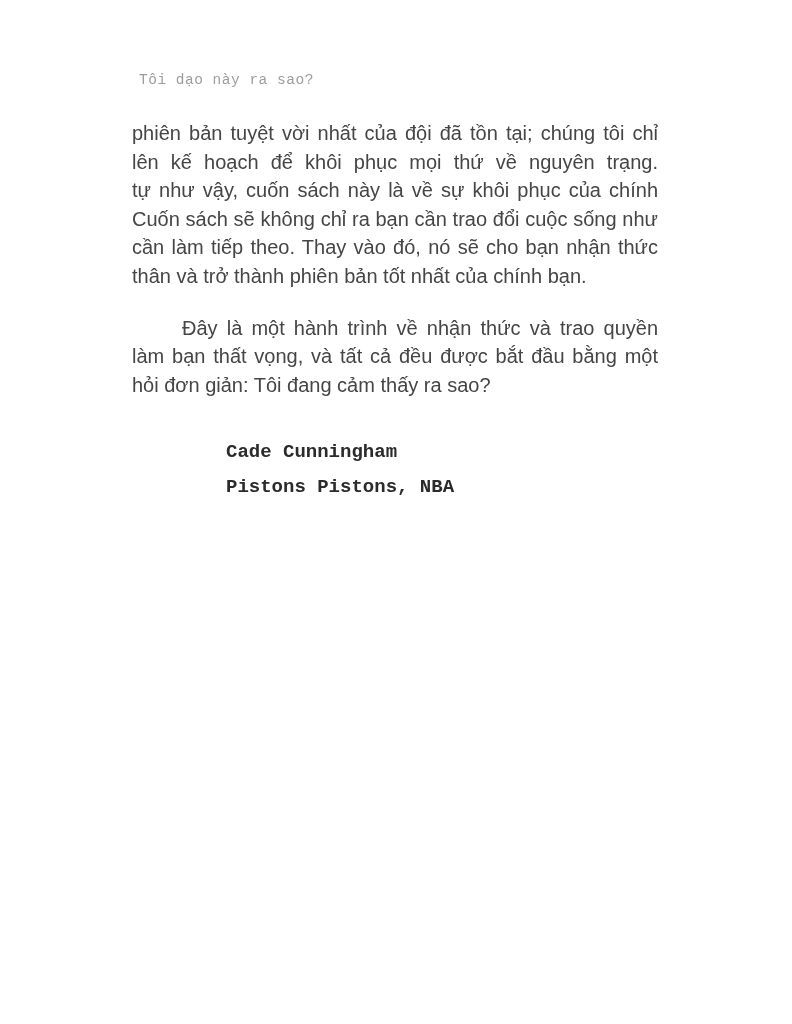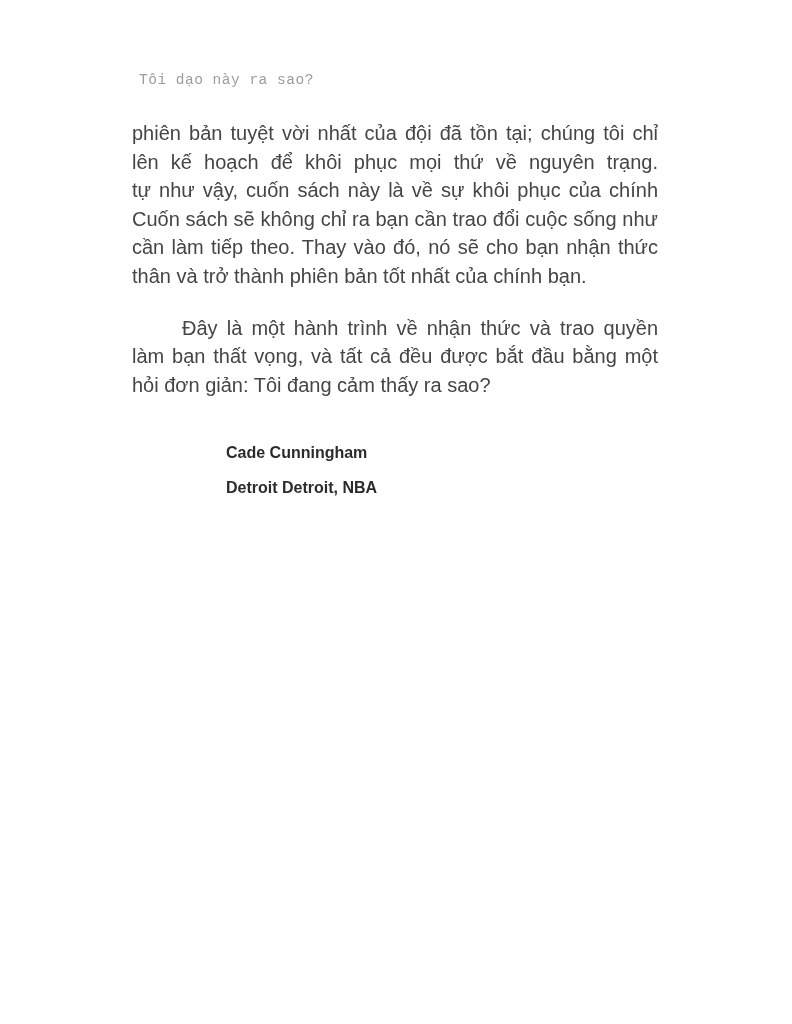--- a/index.html
+++ b/index.html
@@ -50,23 +50,24 @@
   .indent {
     text-indent: 50px;
   }
   .para2-start {
     margin-top: 23px;
   }
   .signature {
     position: absolute;
     left: 226px;
     top: 443px;
-    font-size: 16px;
+    font-size: 19px;
     font-weight: bold;
     color: var(--signature-color, #2b2b2b);
+    font-family: Liberation Mono, monospace;
   }
   .sig-line {
     line-height: 19px;
     margin: 0 0 16px 0;
     white-space: nowrap;
   }
   .page-number {
     position: absolute;
     left: 139px;
     top: 930px;
@@ -89,18 +90,18 @@
     <p class="line just">Cuốn sách sẽ không chỉ ra bạn cần trao đổi cuộc sống như</p>
     <p class="line just">cần làm tiếp theo. Thay vào đó, nó sẽ cho bạn nhận thức bạn</p>
     <p class="line last">thân và trở thành phiên bản tốt nhất của chính bạn.</p>
     <p class="line just indent para2-start">Đây là một hành trình về nhận thức và trao quyền không</p>
     <p class="line just">làm bạn thất vọng, và tất cả đều được bắt đầu bằng một câu</p>
     <p class="line last">hỏi đơn giản: Tôi đang cảm thấy ra sao?</p>
   </div>
 
   <div class="signature">
     <div class="sig-line">Cade Cunningham</div>
-    <div class="sig-line">Detroit Detroit, NBA</div>
+    <div class="sig-line">Pistons Pistons, NBA</div>
   </div>
 
   <div class="page-number">8</div>
 
 </div>
 
 </body></html>

